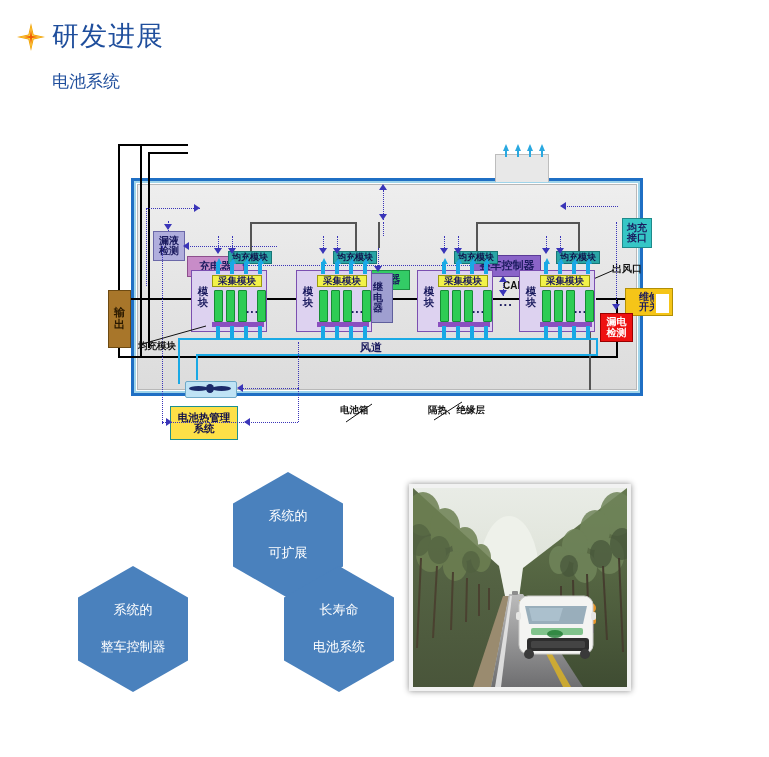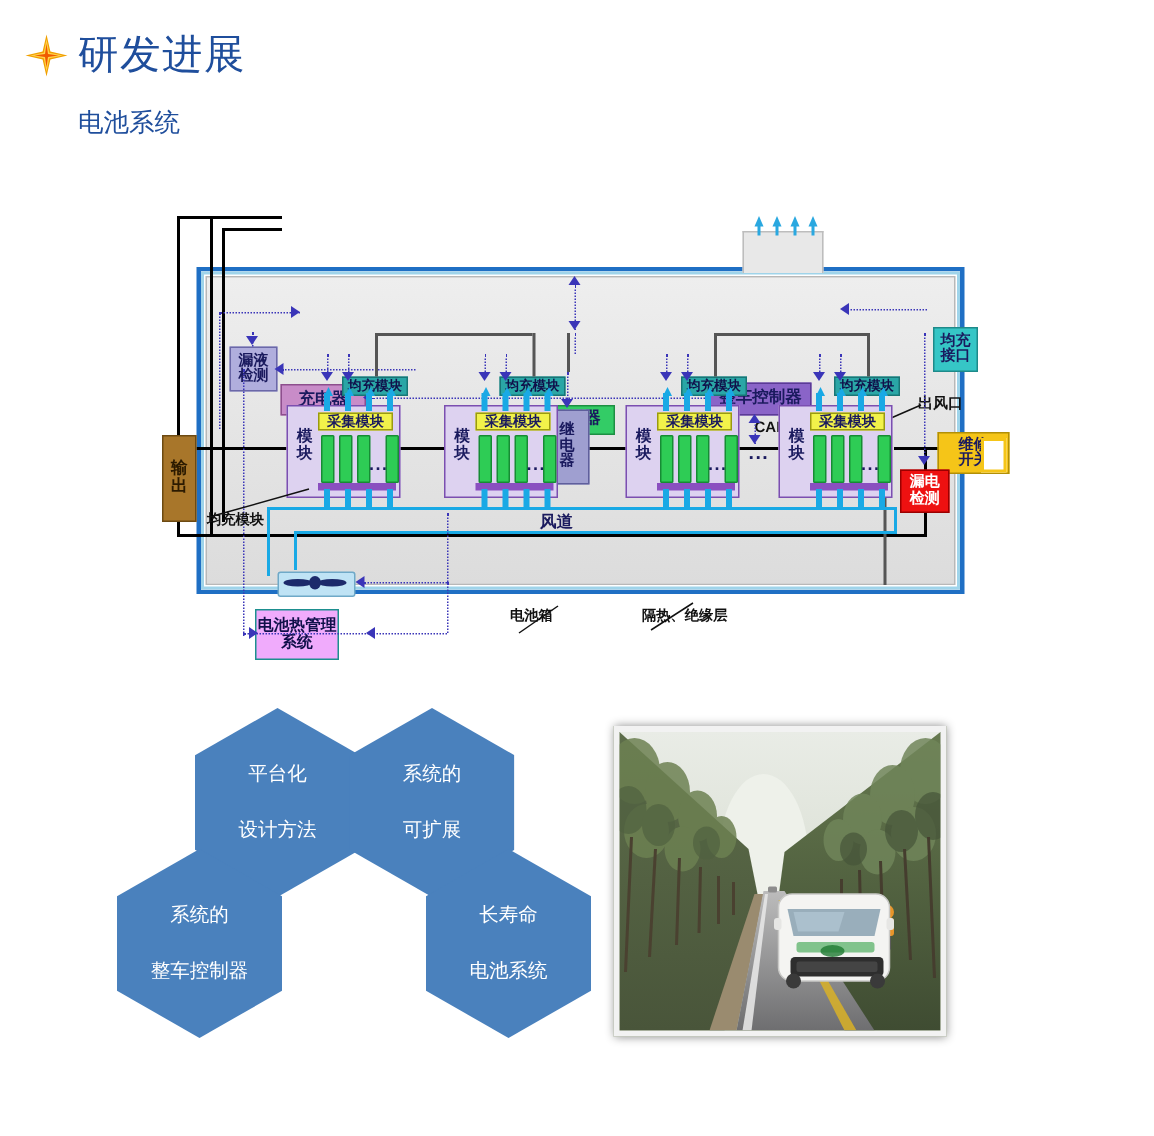--- a/index.html
+++ b/index.html
@@ -43,21 +43,21 @@
   #bms {left:199px;top:74px;width:363px;height:28px;background:#1f6fc4;border:1px solid #0d4a8f;color:#ffffff;font-size:11.5px;}
 
   #leak-detect {left:153px;top:113px;width:32px;height:30px;background:#b0aedd;border:1px solid #6b68a8;font-size:10px;}
   #balance-port{left:622px;top:100px;width:30px;height:30px;background:#36c6c6;border:1px solid #1e8a8a;font-size:10px;}
   #service-sw  {left:625px;top:170px;width:48px;height:28px;background:#f5c518;border:1px solid #b28f06;font-size:10px;}
   #service-sw-tab{position:absolute;left:654px;top:174px;width:13px;height:19px;border:2px solid #f5c518;background:#ffffff;}
   #leak-current{left:600px;top:195px;width:33px;height:29px;background:#ee1111;border:1px solid #9b0000;color:#ffffff;font-size:10px;}
   #output-box  {left:108px;top:172px;width:23px;height:58px;background:#a8762a;border:1px solid #6d4a12;color:#2b1a00;font-size:11px;}
   #relay       {left:363px;top:155px;width:30px;height:50px;background:#9f9fd0;border:1px solid #5f5f9c;font-size:10px;}
 
-  #thermal-mgmt{left:170px;top:288px;width:56px;height:34px;background:#f0abfc;border:1px solid #1d8f8f;font-size:10.5px;color:#10104a;}
+  #thermal-mgmt{left:170px;top:288px;width:68px;height:34px;background:#fde047;border:1px solid #1d8f8f;font-size:10.5px;color:#10104a;}
   #fan-body{position:absolute;left:185px;top:263px;width:50px;height:15px;background:#bfe3f5;border:1px solid #6fa9c8;border-radius:2px;}
   #fan-hub{position:absolute;left:206px;top:266px;width:8px;height:9px;background:#1c2a6b;border-radius:50%;}
   .fan-blade{position:absolute;top:268px;height:5px;background:#1c2a6b;border-radius:50%;}
 
   
   .module{position:absolute;box-sizing:border-box;background:#ddd2f0;border:1.5px solid #7b4fb0;}
   .mod-label{position:absolute;font-size:10.5px;font-weight:bold;color:#1a1a5e;line-height:1.0;text-align:center;}
   .acq{position:absolute;box-sizing:border-box;background:#f2f24a;border:1px solid #9a9a10;
        font-size:9.5px;font-weight:bold;color:#1a1a5e;display:flex;align-items:center;justify-content:center;}
   .cell{position:absolute;background:#2ecc55;border:1px solid #168c34;border-radius:1px;}
@@ -381,24 +381,20 @@
   </svg>
   <div class="difflabel" style="left:340px;top:286px;">电池箱</div>
 
   <svg style="position:absolute;left:432px;top:282px;width:32px;height:22px;">
     <line x1="30" y1="2" x2="2" y2="20" stroke="#111" stroke-width="1"></line>
   </svg>
   <div class="difflabel" style="left:428px;top:286px;">隔热、绝缘层</div>
 </div>
 
 <div id="hex-group">
-  <div class="hex" style="left:60px;top:2px;">
-    <div><span>平台化</span><br>
-         <span>设计方法</span></div>
-  </div>
   <div class="hex" style="left:163px;top:2px;">
     <div><span>系统的</span><br>
          <span>可扩展</span></div>
   </div>
   <div class="hex" style="left:8px;top:96px;">
     <div><span>系统的</span><br>
          <span>整车控制器</span></div>
   </div>
   <div class="hex" style="left:214px;top:96px;">
     <div><span>长寿命</span><br>

